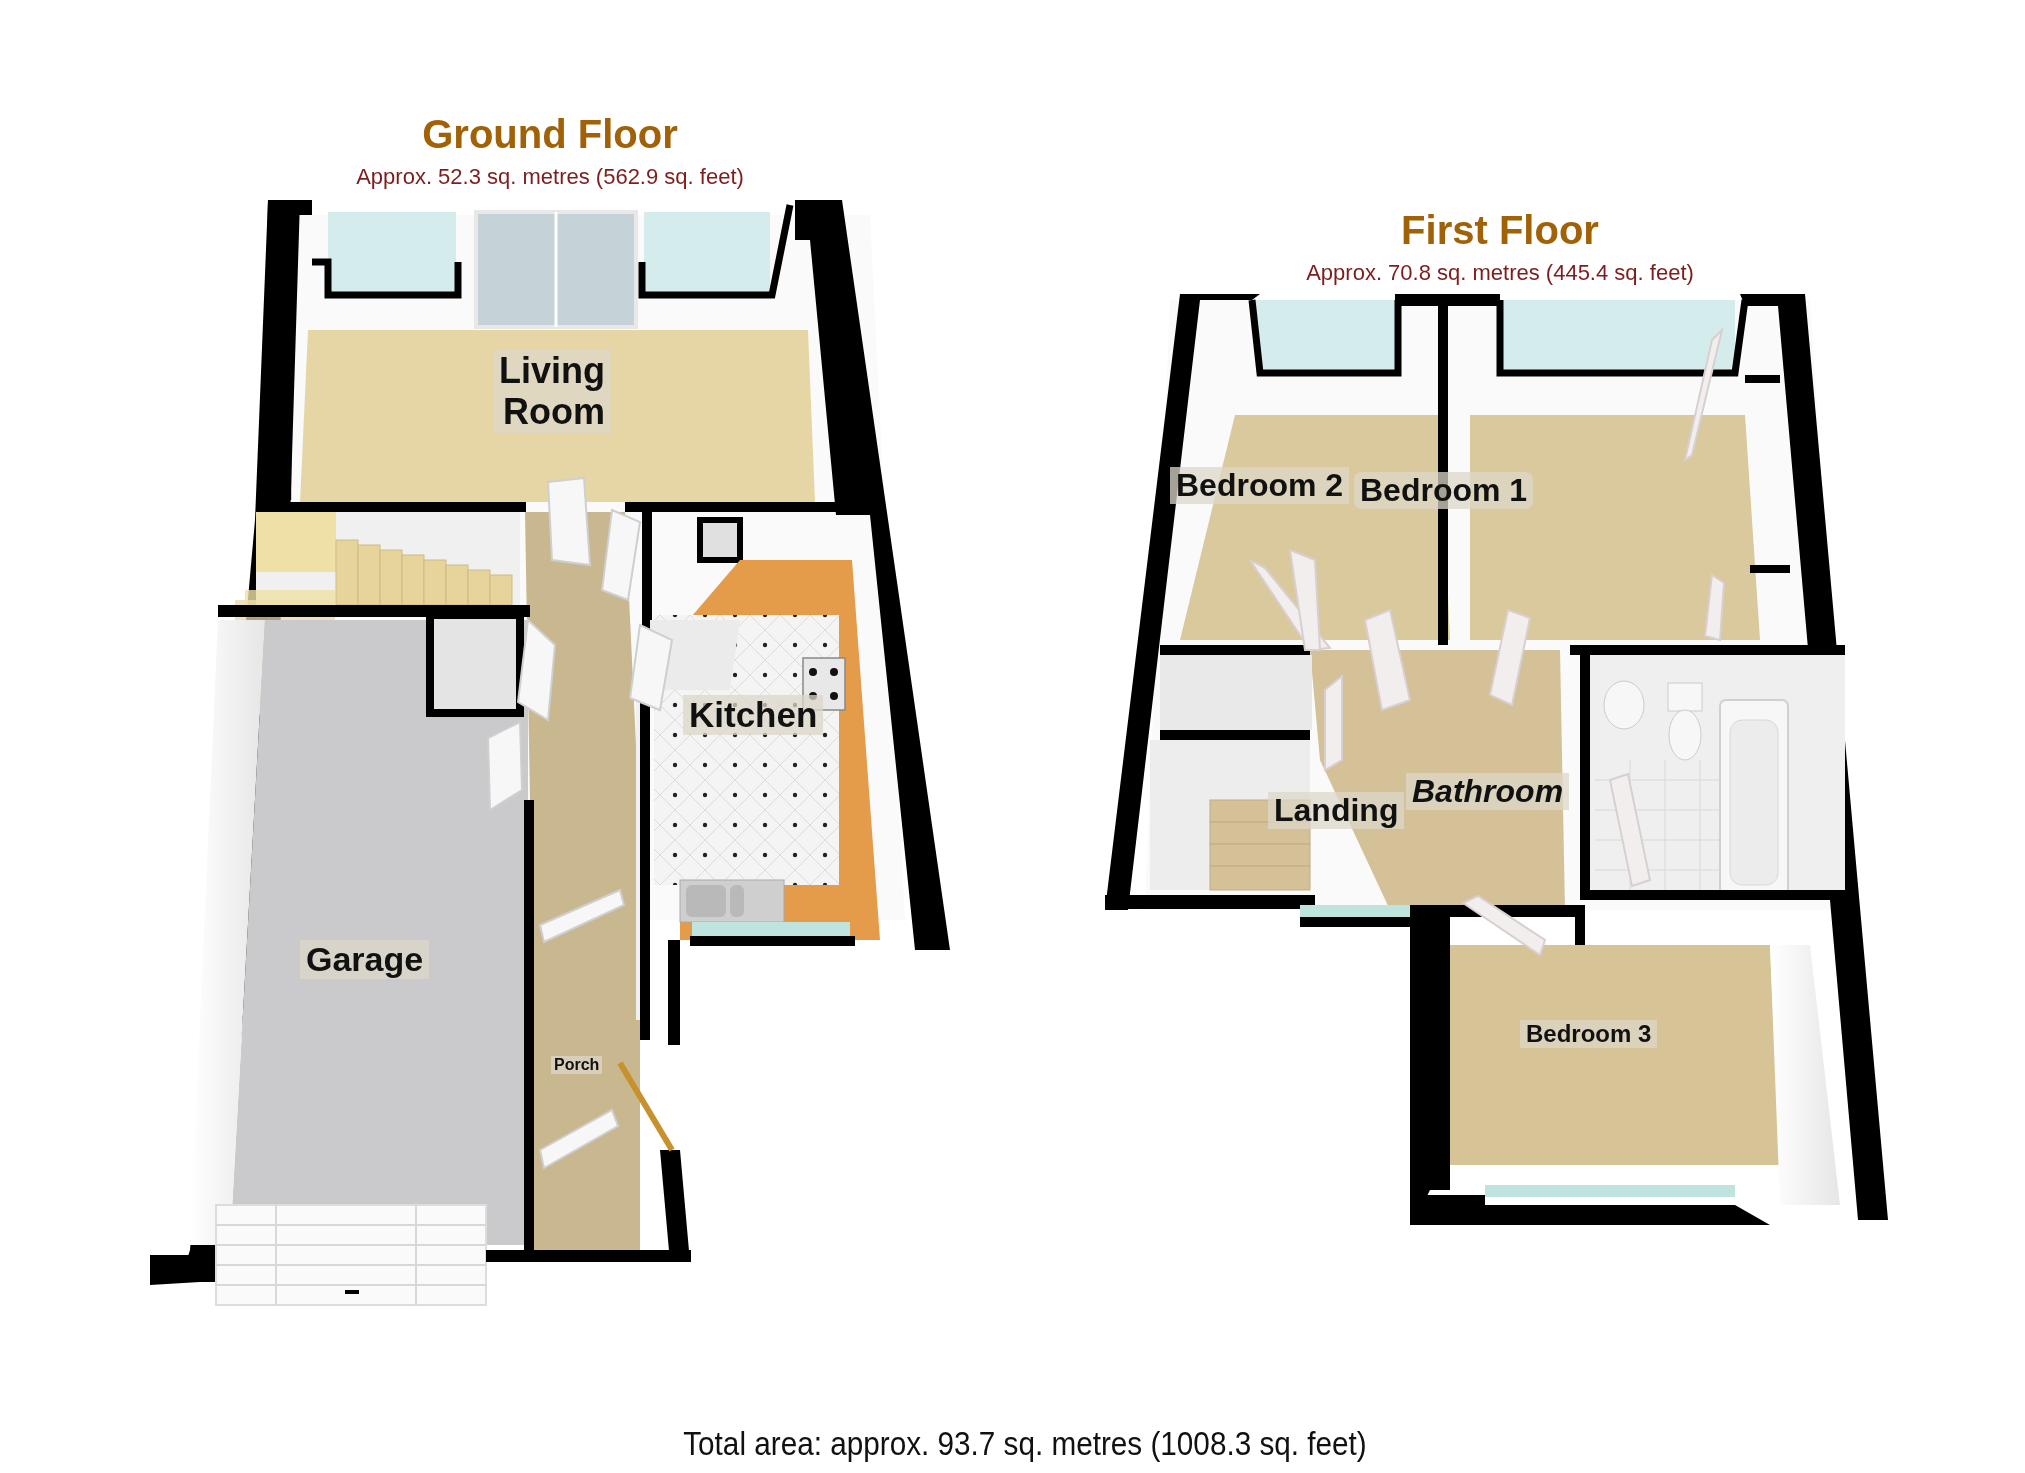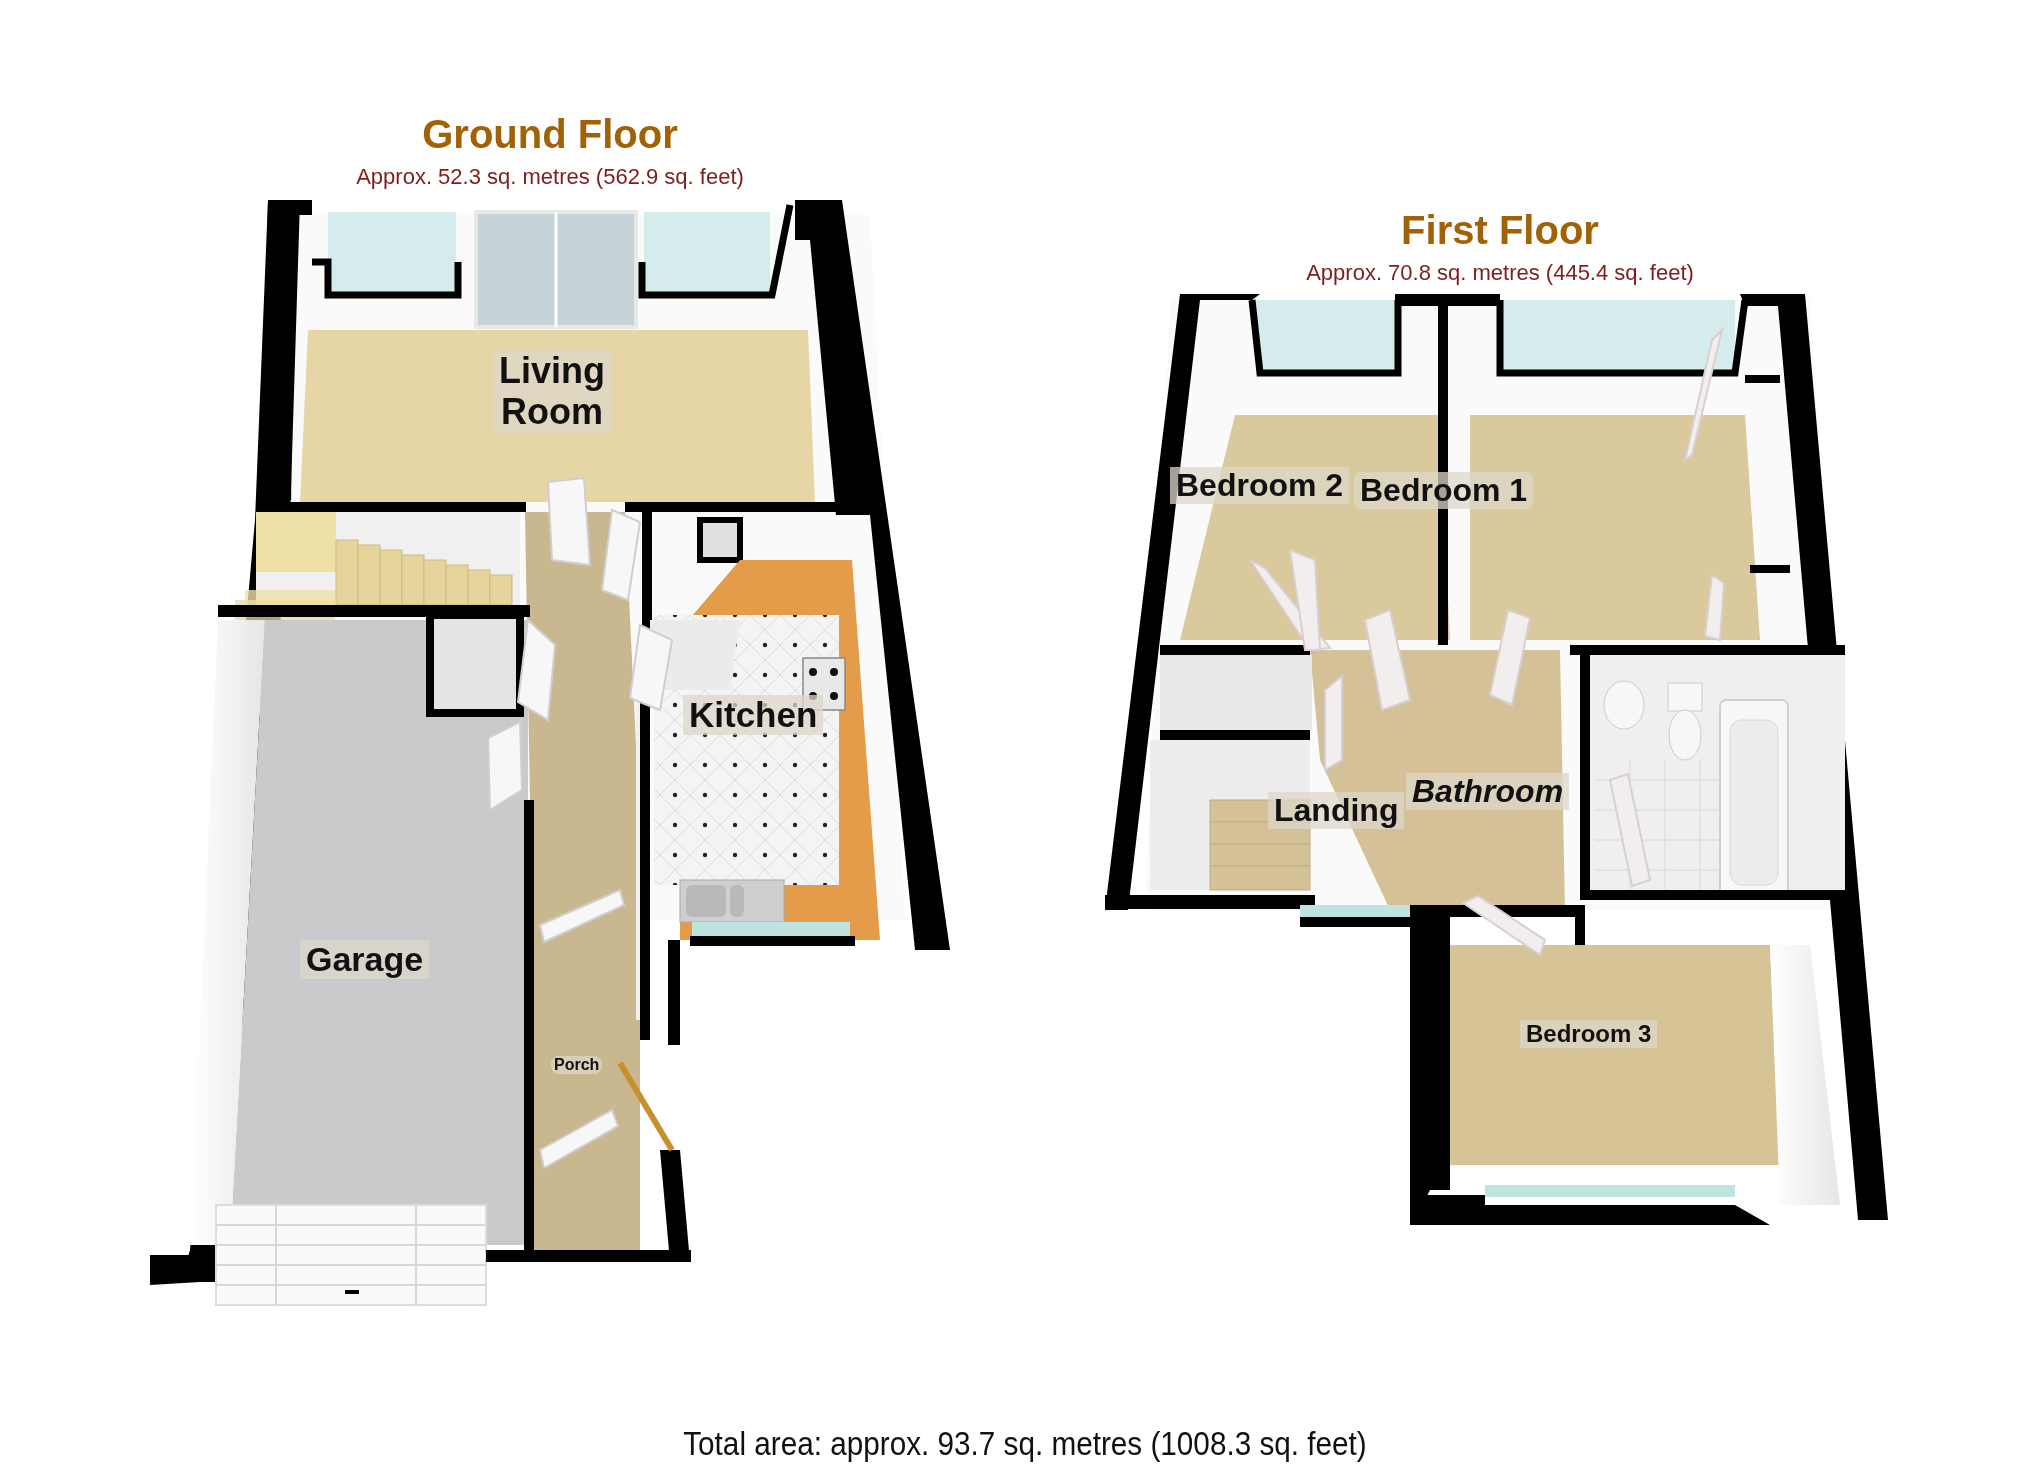--- a/index.html
+++ b/index.html
@@ -5,21 +5,21 @@
   html, body { margin:0; padding:0; background:#ffffff; }
   body { width:2025px; height:1473px; position:relative; overflow:hidden; font-family:"Liberation Sans", sans-serif; }
   .title { position:absolute; font-weight:bold; color:#a16207; text-align:center; white-space:nowrap; }
   .subtitle { position:absolute; color:#7f1d1d; text-align:center; white-space:nowrap; }
   #gf-title { left:300px; top:112px; width:500px; font-size:40px; }
   #gf-sub { left:300px; top:164px; width:500px; font-size:22px; }
   #ff-title { left:1250px; top:208px; width:500px; font-size:40px; }
   #ff-sub { left:1250px; top:260px; width:500px; font-size:22px; }
   #total { position:absolute; left:550px; top:1425px; width:950px; text-align:center; font-size:33px; color:#111; transform:scaleX(0.9); }
   svg.plan { position:absolute; left:0; top:0; }
-  .lbl { position:absolute; font-weight:bold; color:#111; background:rgba(220,215,200,0.75); padding:0 6px; white-space:nowrap; line-height:1.15; text-align:center; }
+  .lbl { position:absolute; font-weight:bold; color:#111; background:rgba(220,215,200,0.75); padding:0 6px; white-space:nowrap; line-height:1.15; text-align:right; }
 </style>
 </head>
 <body>
 
 <div id="gf-title" class="title">Ground Floor</div>
 <div id="gf-sub" class="subtitle">Approx. 52.3 sq. metres (562.9 sq. feet)</div>
 <div id="ff-title" class="title">First Floor</div>
 <div id="ff-sub" class="subtitle">Approx. 70.8 sq. metres (445.4 sq. feet)</div>
 
 <svg class="plan" width="2025" height="1473" viewBox="0 0 2025 1473">
@@ -227,21 +227,21 @@
       <polygon points="1712,340 1722,330 1692,455 1685,460"></polygon>
       <polygon points="1712,575 1724,583 1720,640 1705,636"></polygon>
     </g>
   </g>
 </svg>
 
 <div class="lbl" style="left:493px; top:350px; font-size:36px; white-space:pre;">Living
 Room</div>
 <div class="lbl" style="left:683px; top:695px; font-size:35px;">Kitchen</div>
 <div class="lbl" style="left:300px; top:940px; font-size:34px;">Garage</div>
-<div class="lbl" style="left:551px; top:1056px; font-size:16px; padding:0 3px;border-radius:8px;">Porch</div>
+<div class="lbl" style="left:551px; top:1056px; font-size:16px; padding:0 3px;">Porch</div>
 
 <div class="lbl" style="left:1170px; top:467px; font-size:32px;">Bedroom 2</div>
 <div class="lbl" style="left:1354px; top:472px; font-size:32px;border-radius:7px;">Bedroom 1</div>
 <div class="lbl" style="left:1268px; top:792px; font-size:32px;">Landing</div>
 <div class="lbl" style="left:1406px; top:773px; font-size:32px;font-style:italic;">Bathroom</div>
 <div class="lbl" style="left:1520px; top:1020px; font-size:24px;">Bedroom 3</div>
 
 <div id="total">Total area: approx. 93.7 sq. metres (1008.3 sq. feet)</div>
 
 </body></html>

